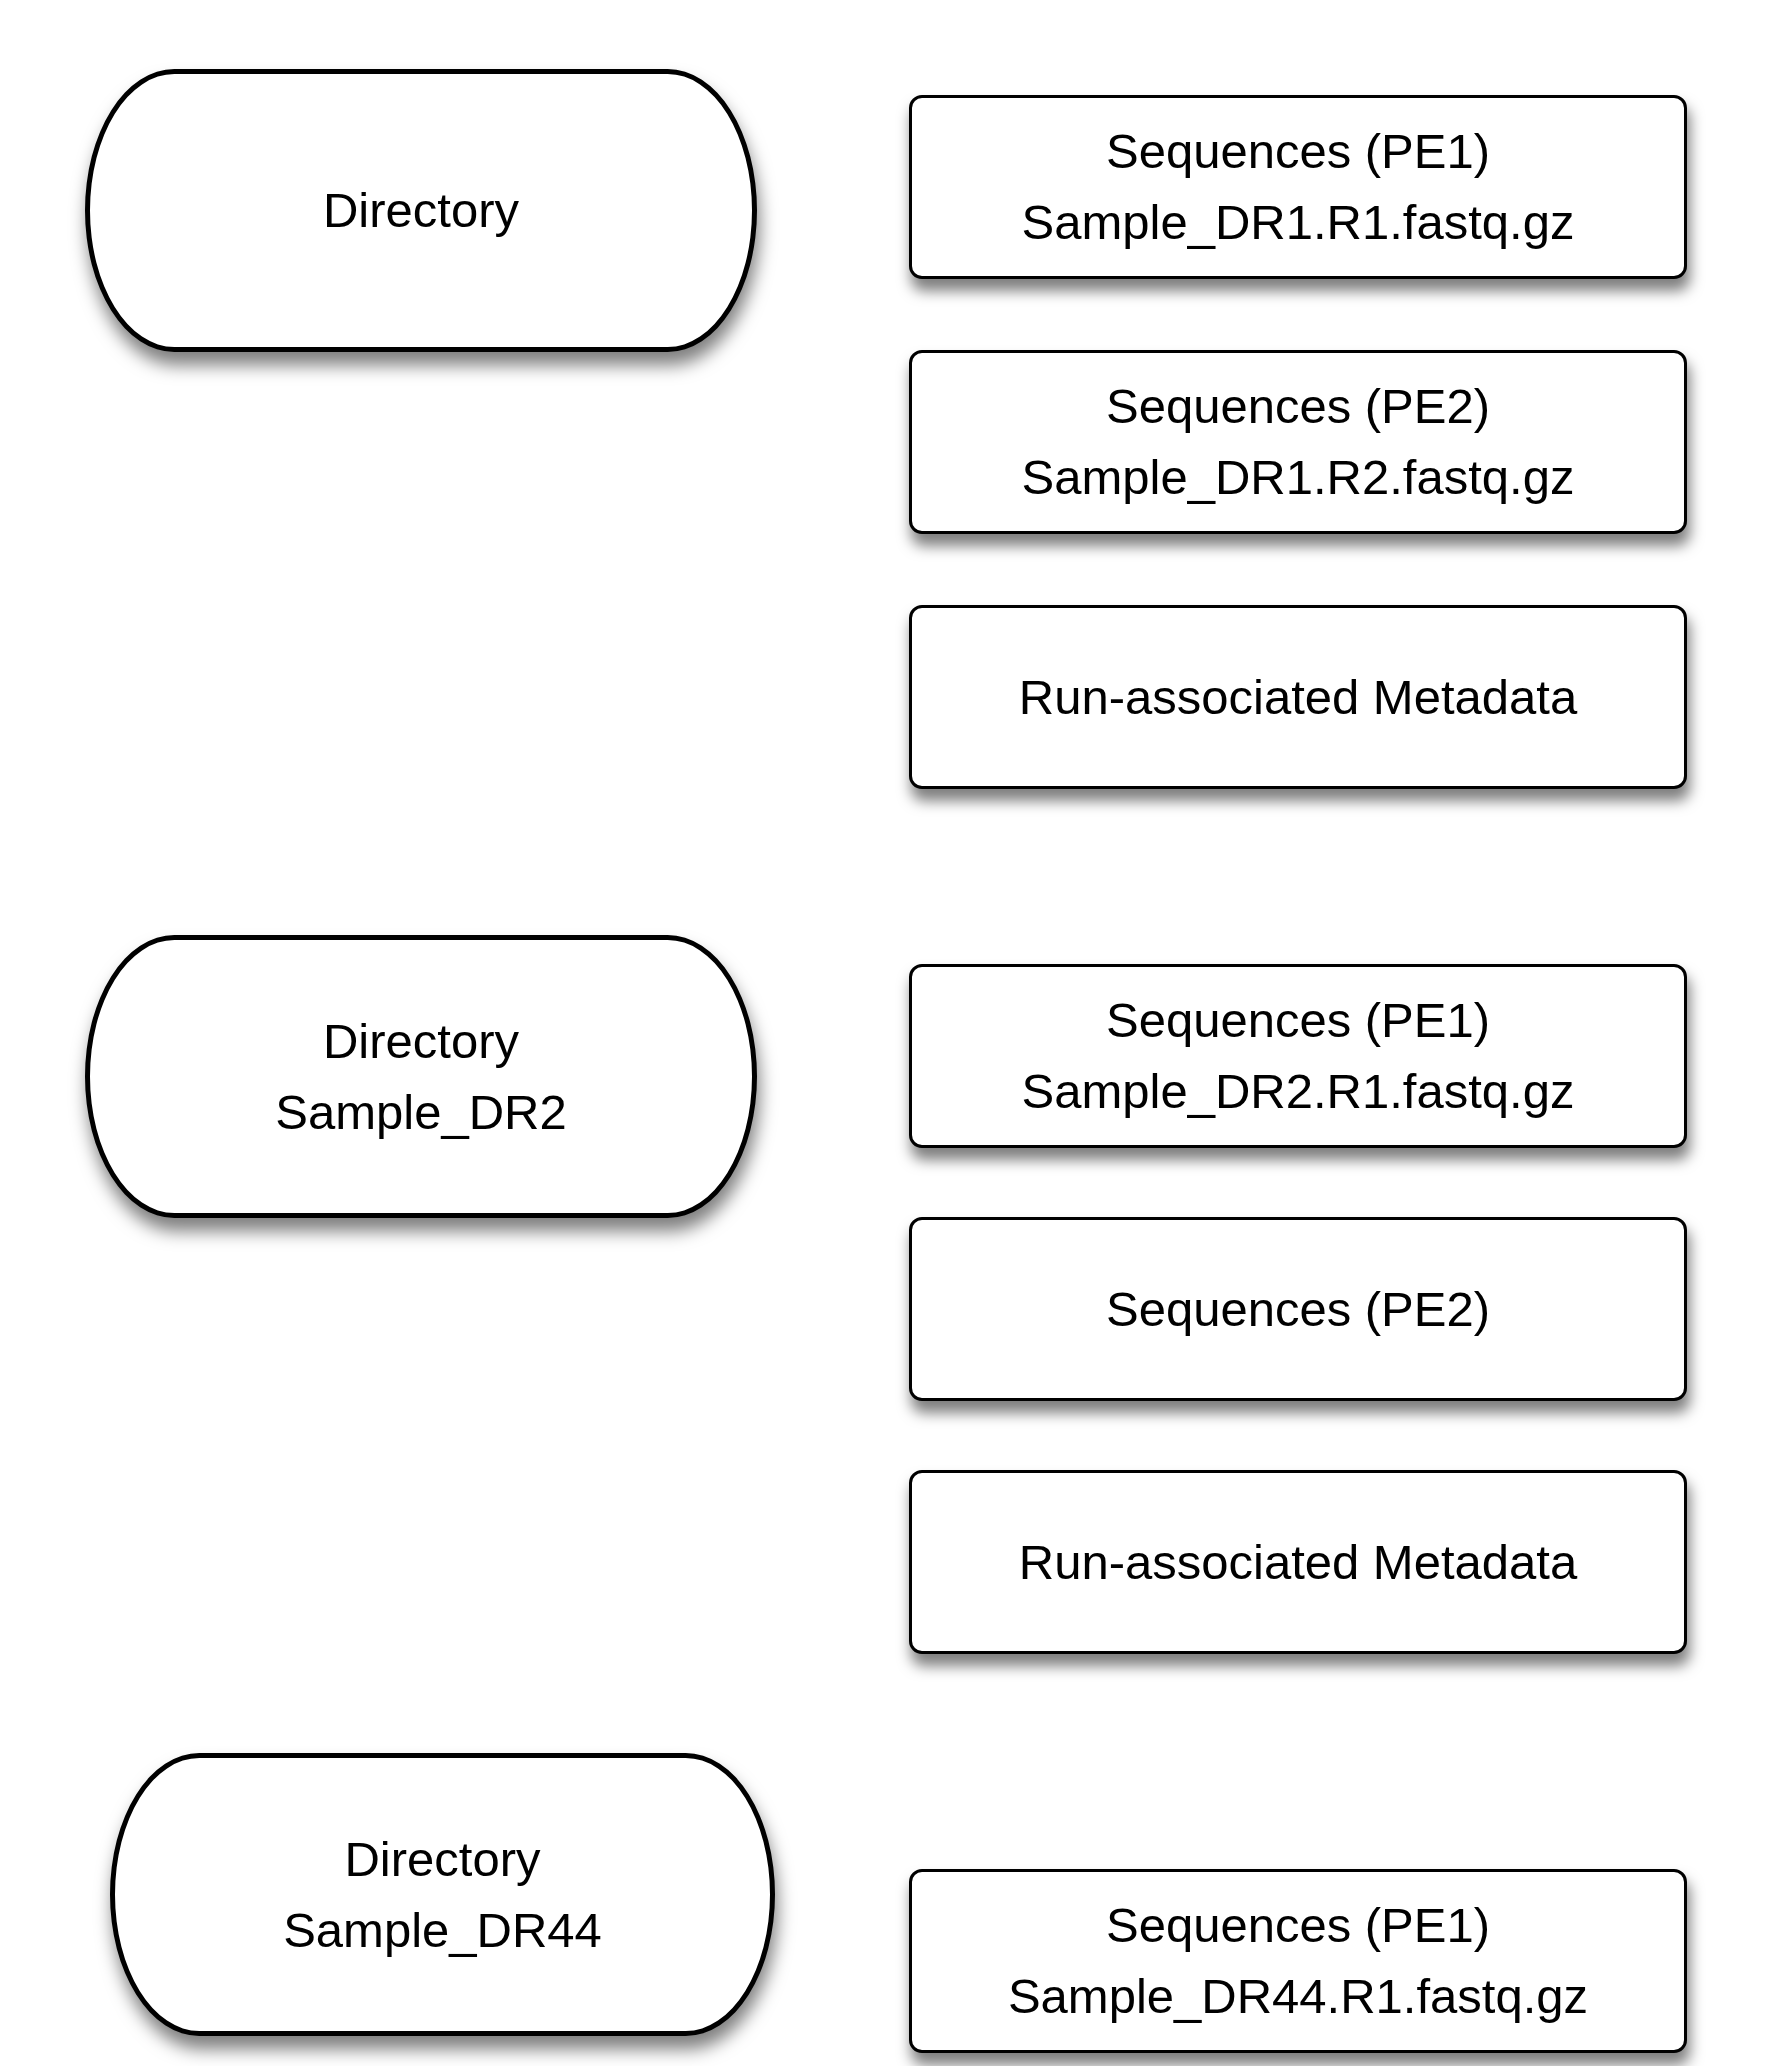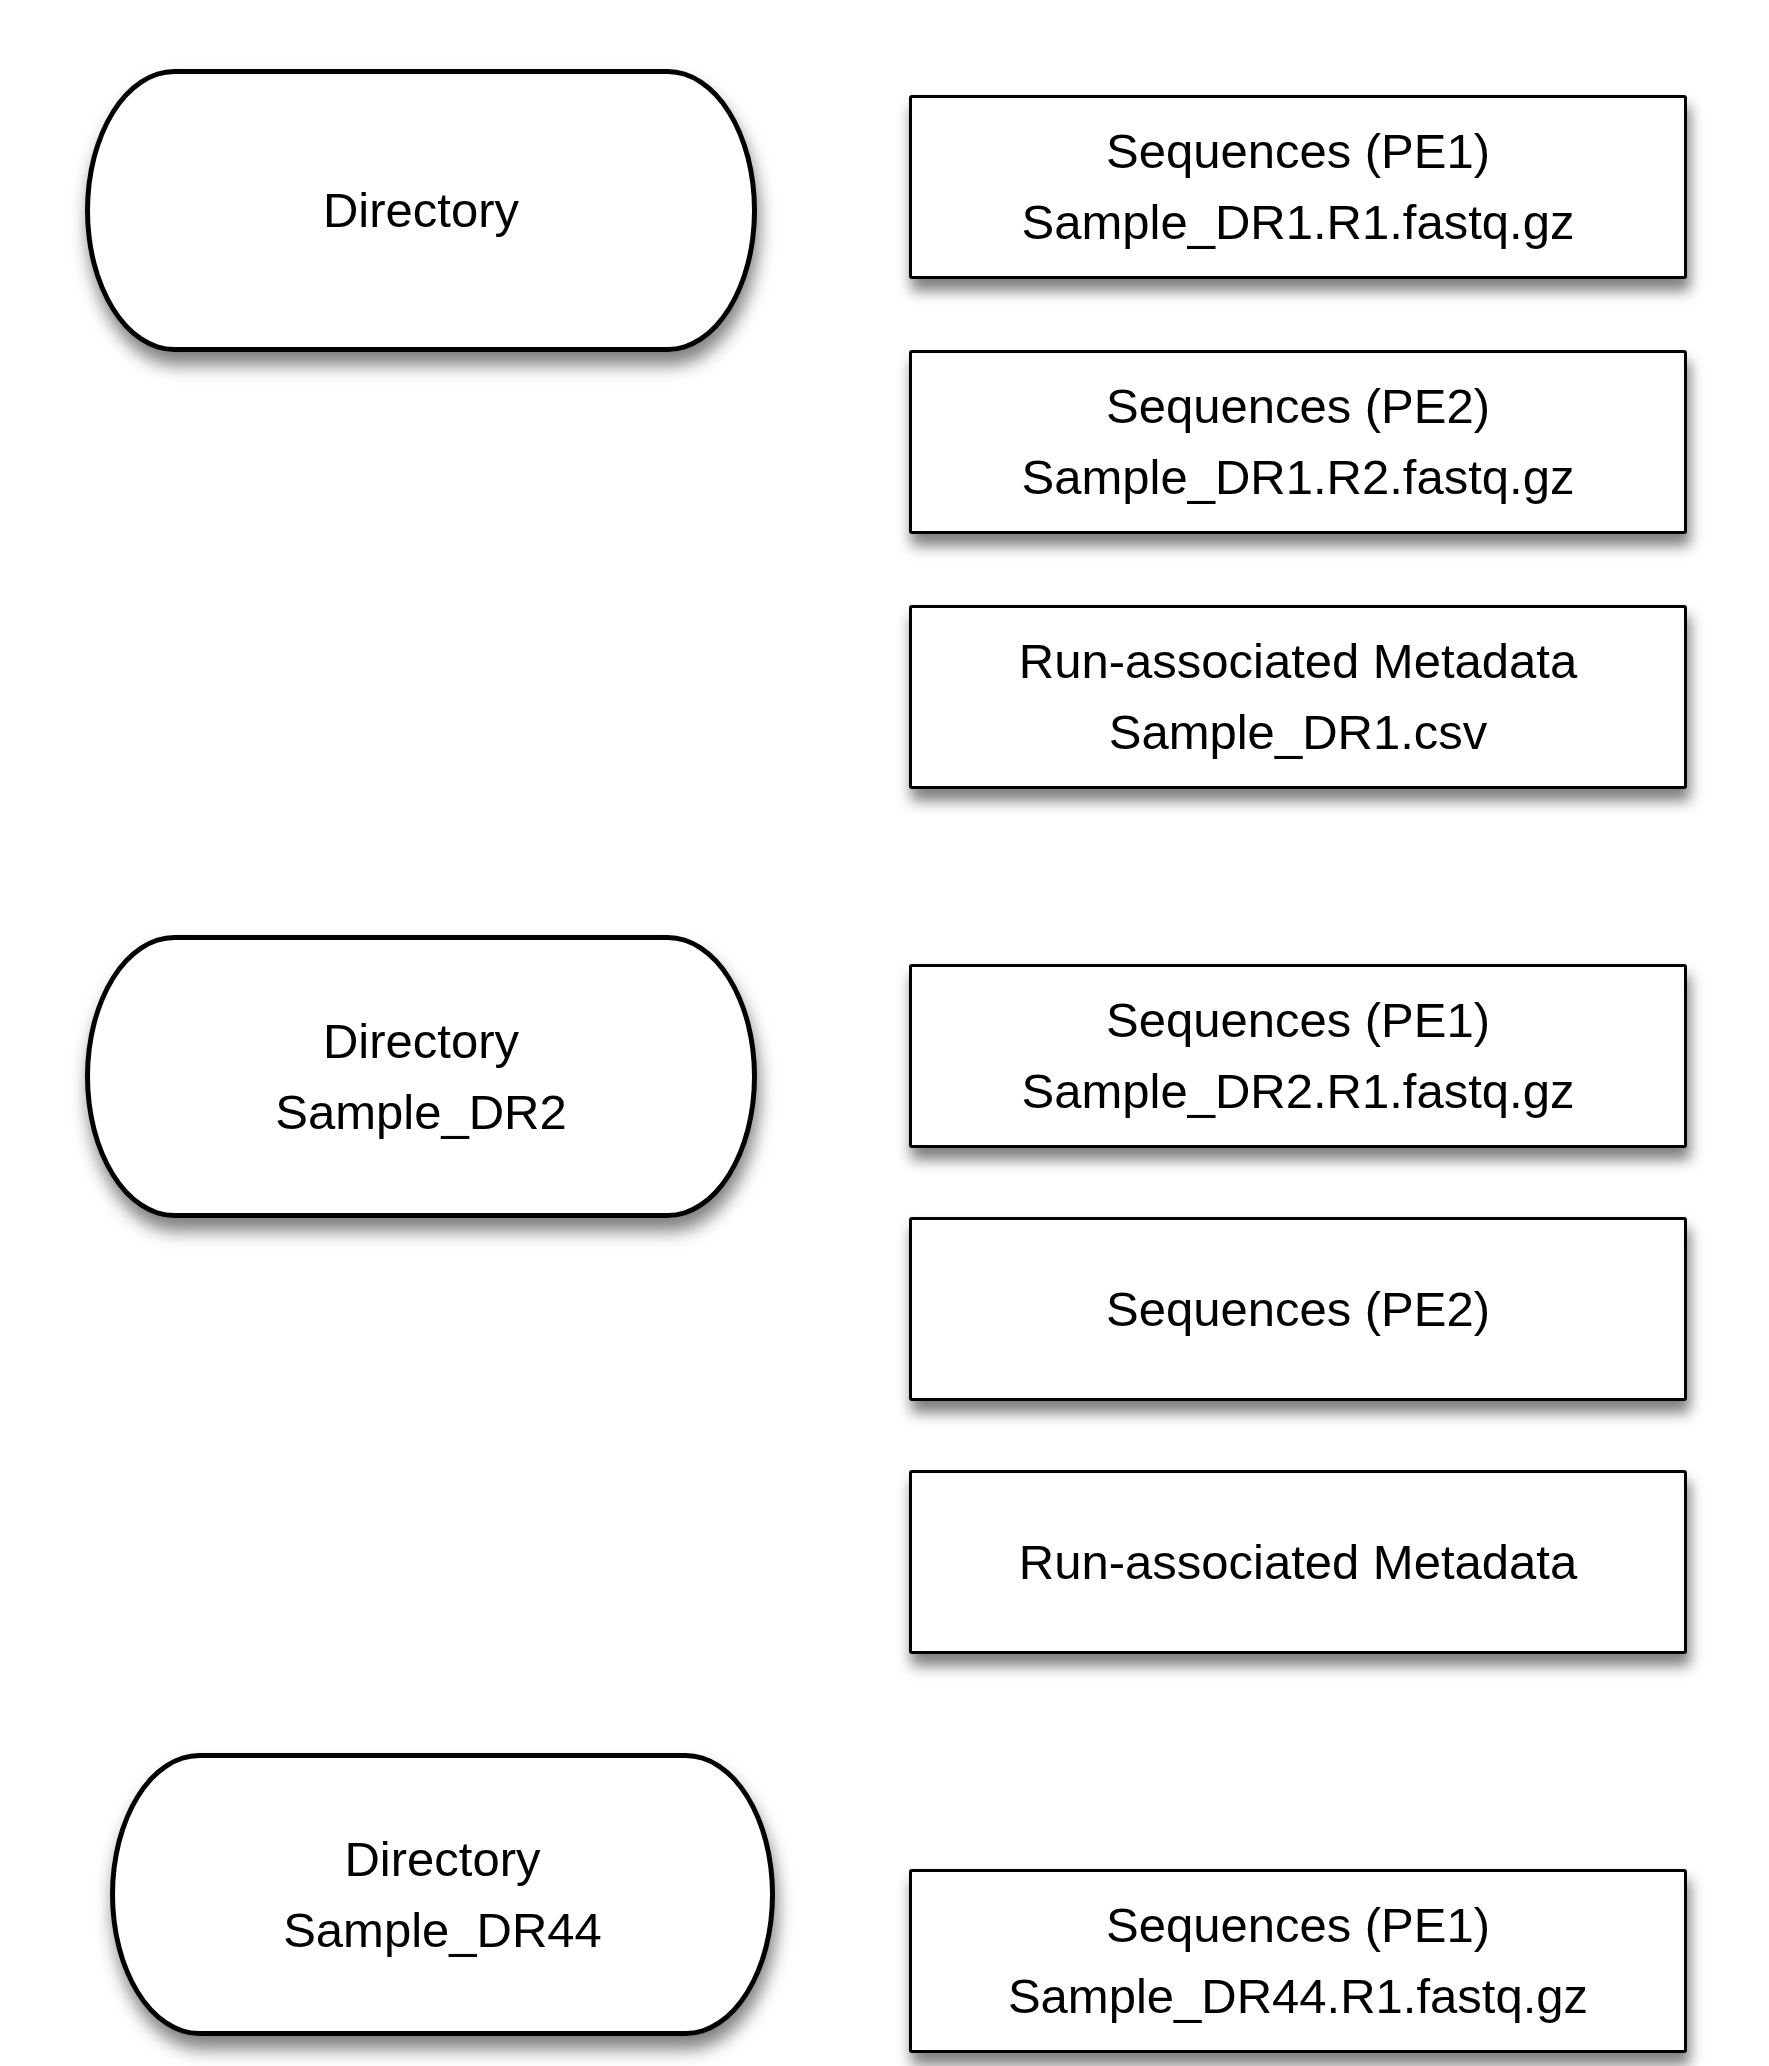--- a/index.html
+++ b/index.html
@@ -34,21 +34,21 @@
     width: 672px;
     height: 283px;
     border-width: 5px;
     border-radius: 101px / 160px;
     box-shadow: 2.5px 13.2px 16.5px rgba(0, 0, 0, 0.50);
   }
   .file-box {
     left: 909px;
     width: 778px;
     height: 184px;
-    border-radius: 3px;
+    border-radius: 13px;
   }
   .line {
     display: block;
     white-space: nowrap;
   }
 </style>
 </head>
 <body>
 
 <div id="canvas">
@@ -59,21 +59,20 @@
   <div class="node file-box" style="top:95px;">
     <span class="line">Sequences (PE1)</span>
     <span class="line">Sample_DR1.R1.fastq.gz</span>
   </div>
   <div class="node file-box" style="top:350px;">
     <span class="line">Sequences (PE2)</span>
     <span class="line">Sample_DR1.R2.fastq.gz</span>
   </div>
   <div class="node file-box" style="top:605px;">
     <span class="line">Run-associated Metadata</span>
-    <span class="line">Sample_DR1.csv</span>
   </div>
 
   <div class="node dir-shape" style="left:85px; top:935px;">
     <span class="line">Directory</span>
     <span class="line">Sample_DR2</span>
   </div>
   <div class="node file-box" style="top:964px;">
     <span class="line">Sequences (PE1)</span>
     <span class="line">Sample_DR2.R1.fastq.gz</span>
   </div>

